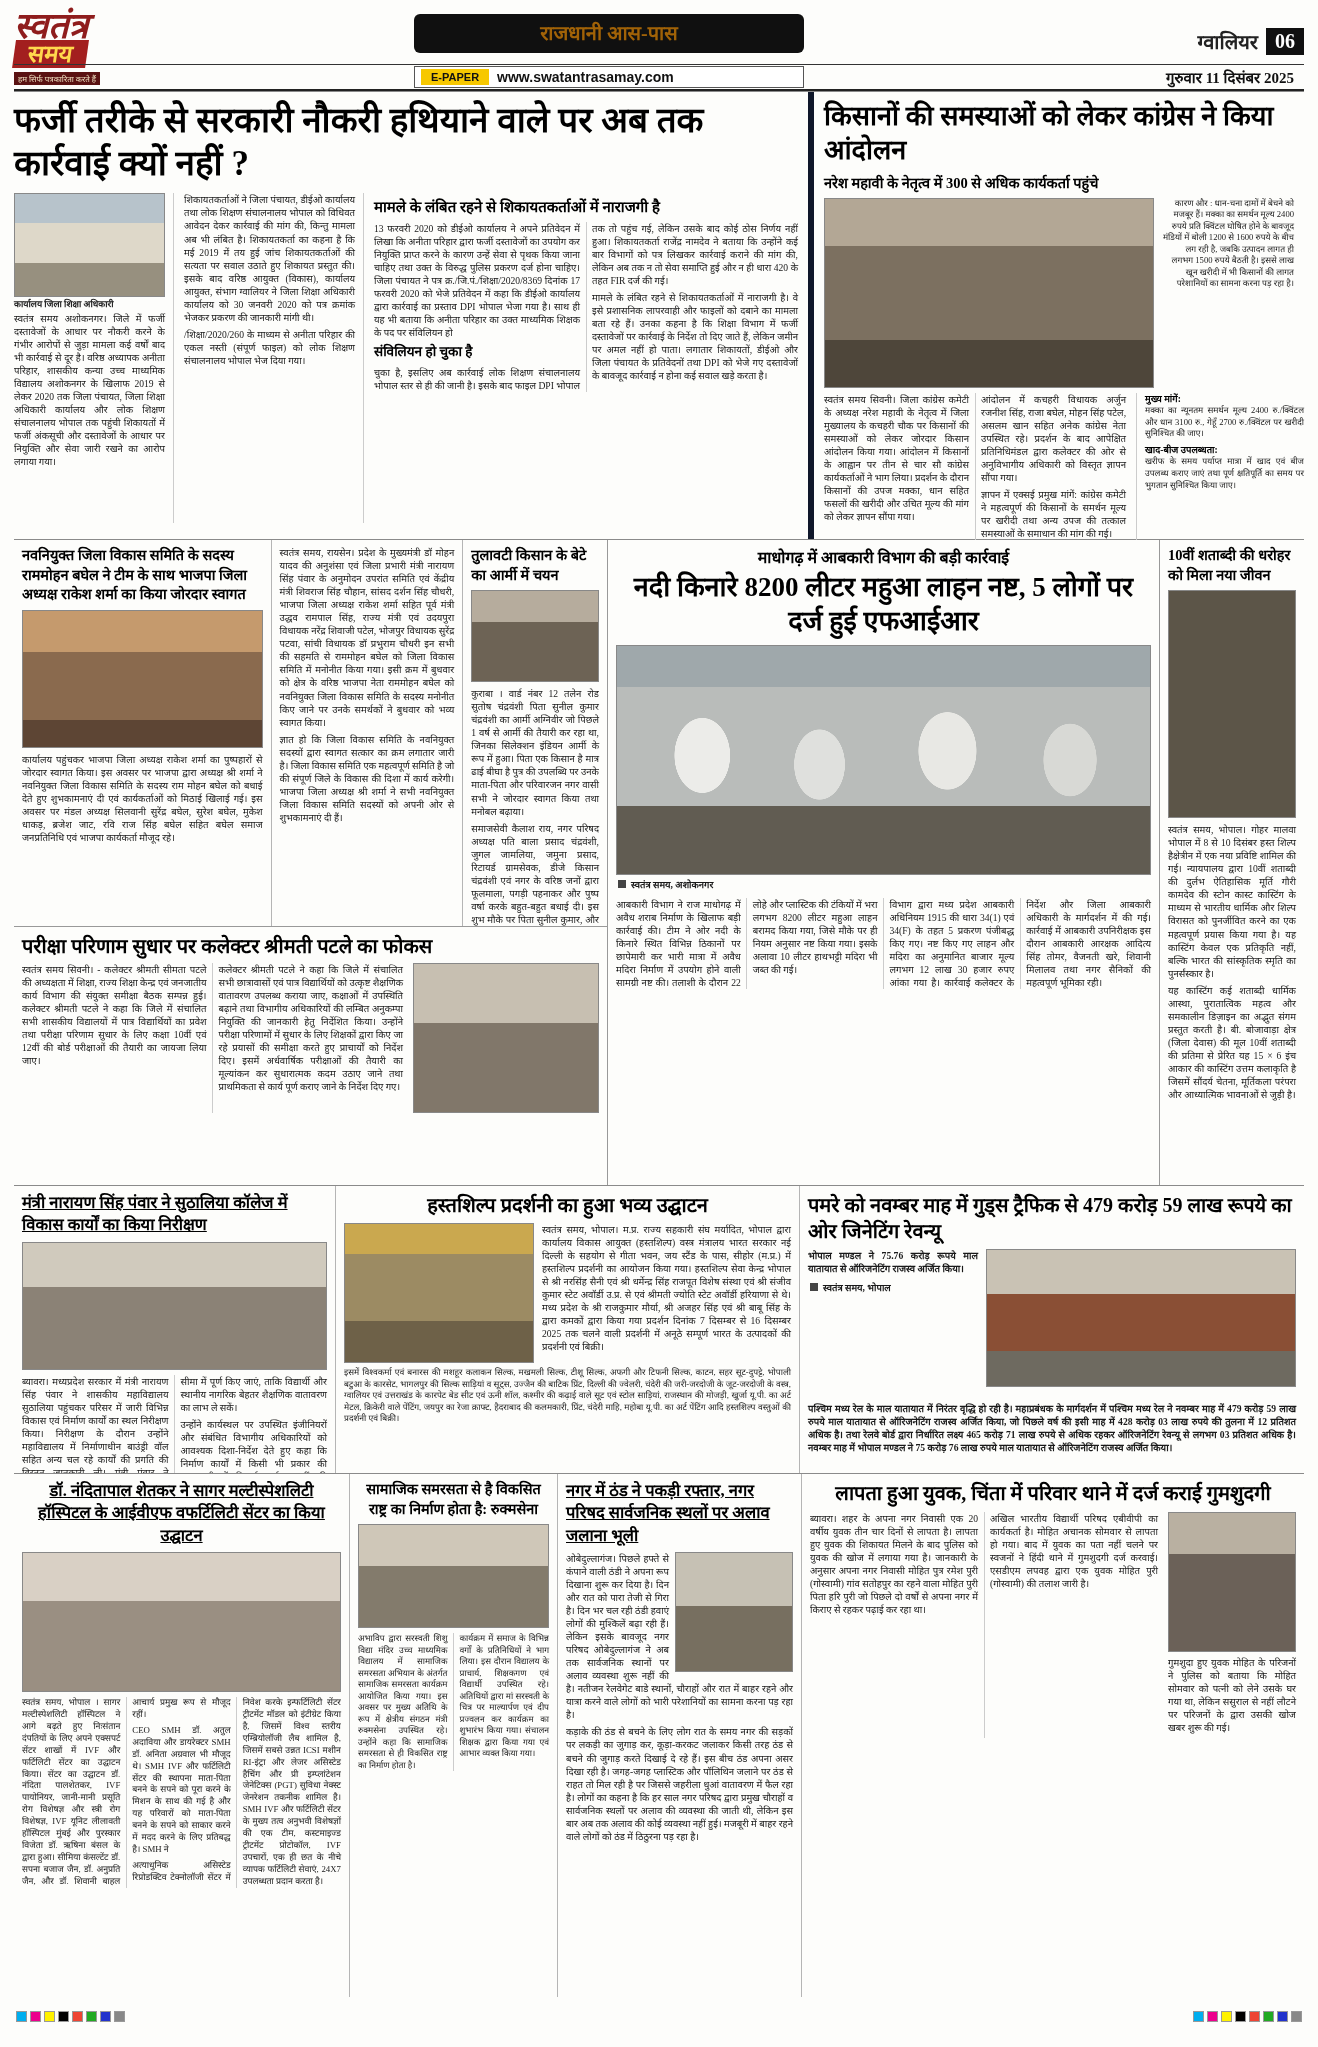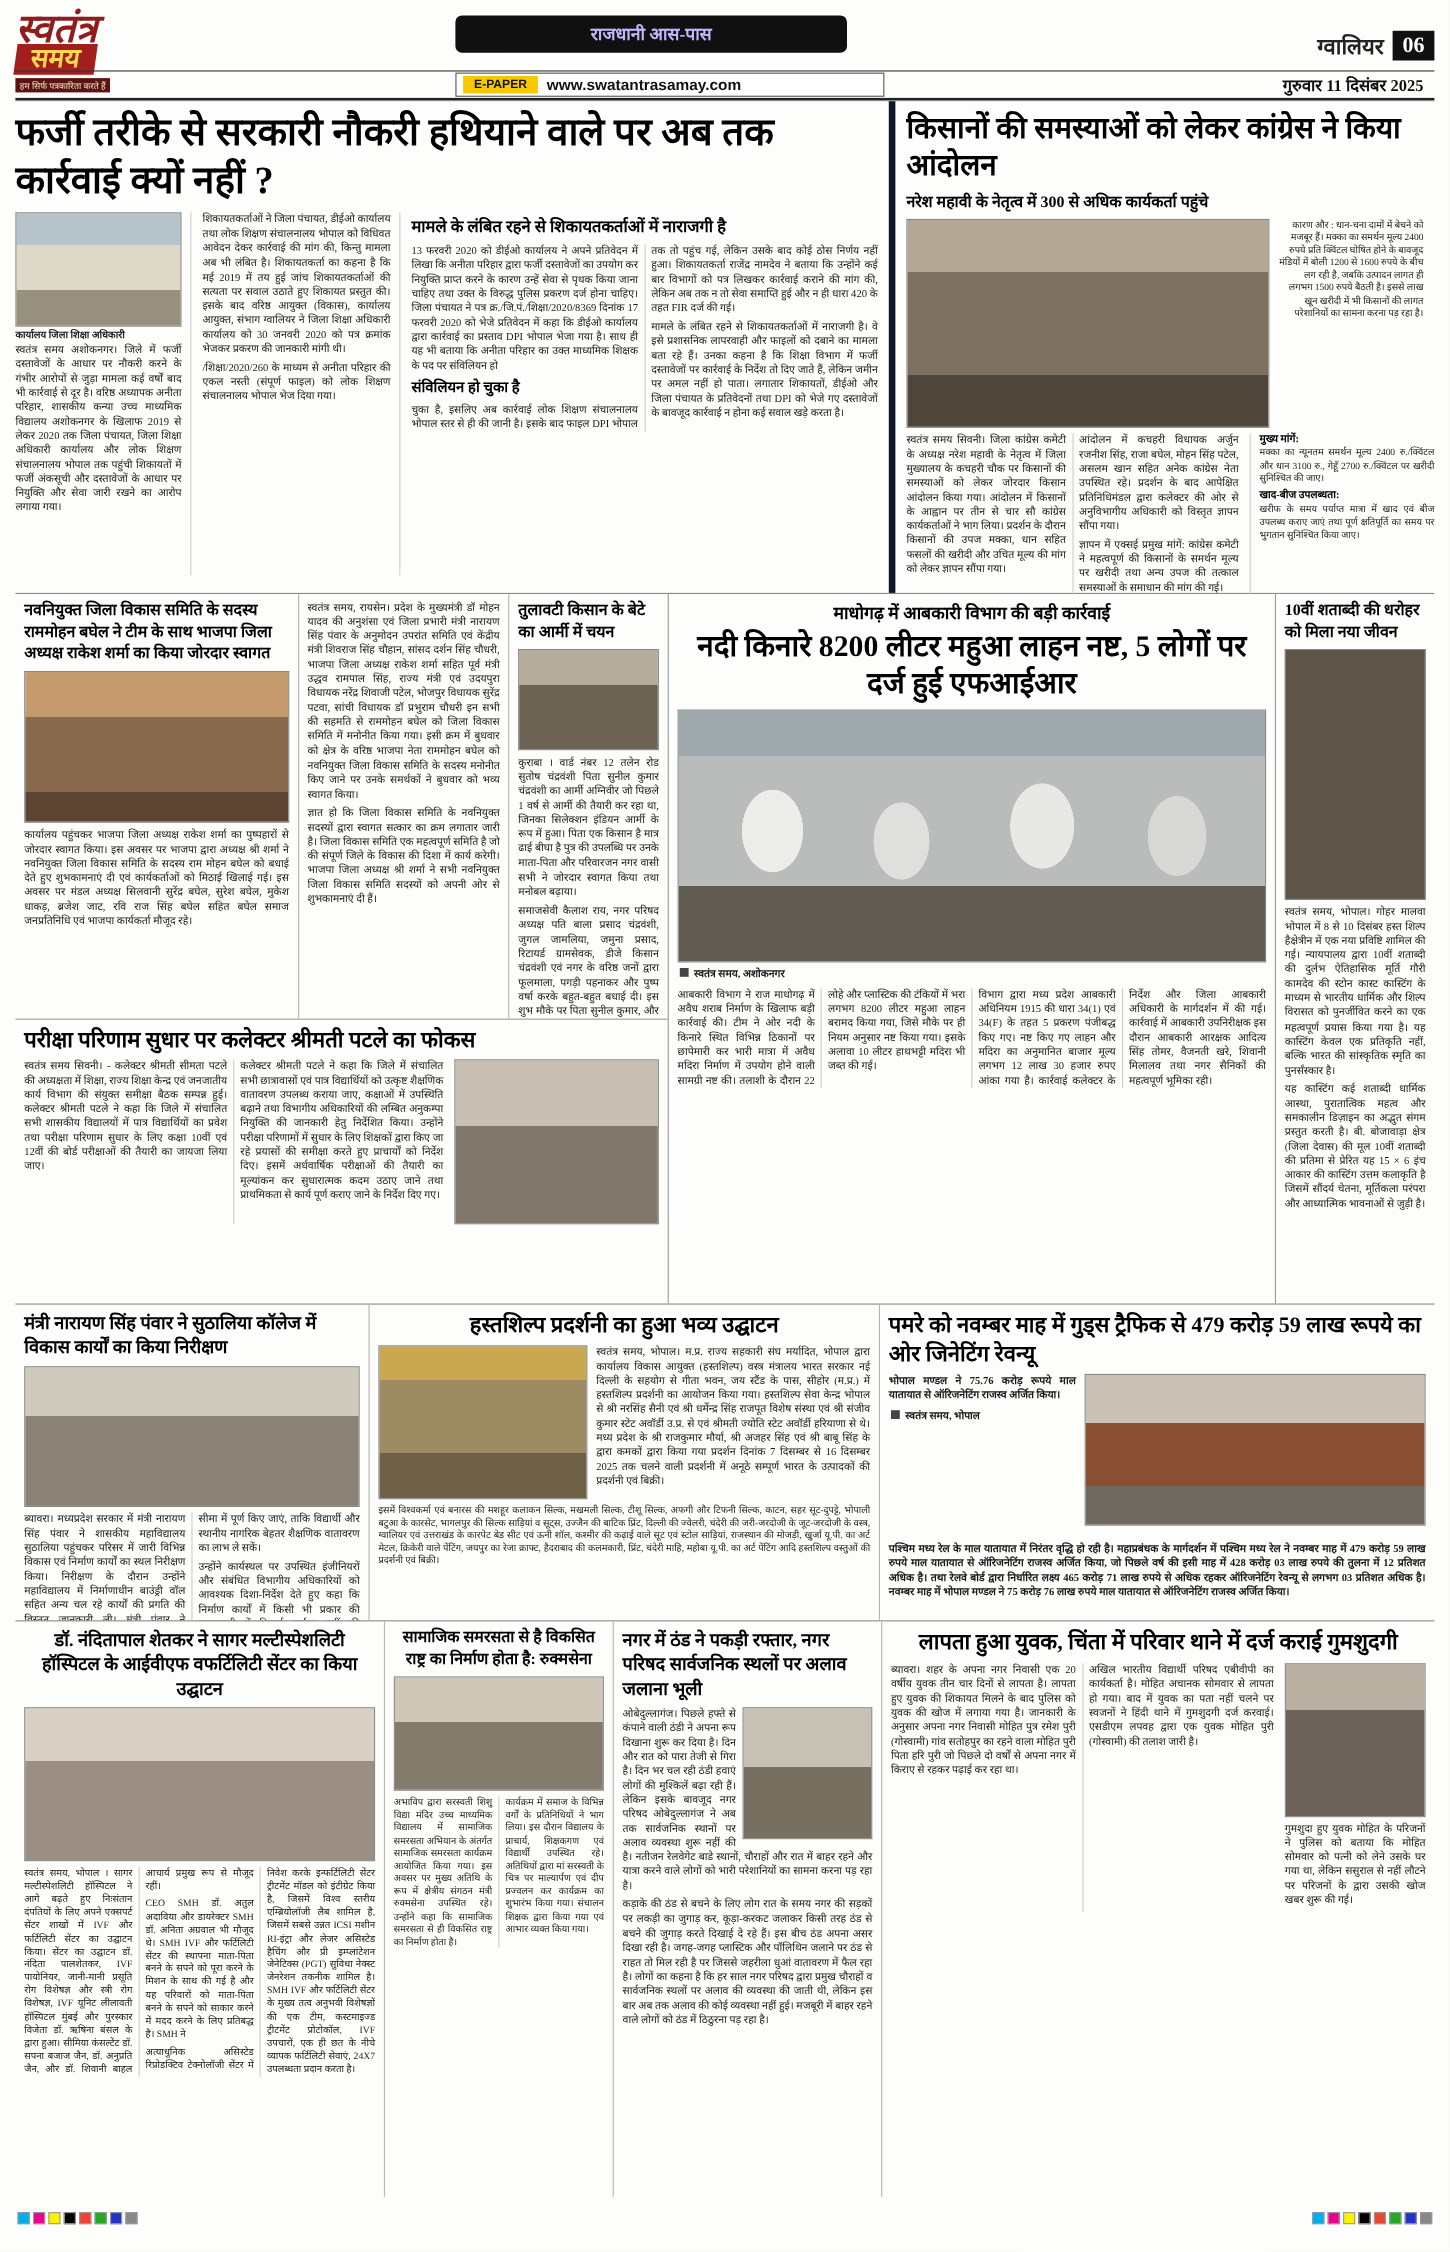--- a/index.html
+++ b/index.html
@@ -8,37 +8,37 @@
     width:1318px; height:2047px; margin:0 auto; background:#fdfdfb;
     font-family:"Liberation Serif", serif; color:#1a1a1a; position:relative;
     padding:0 14px; overflow:hidden;
   }
   
   .mast { position:relative; height:60px; padding-top:10px; }
   .logo { position:absolute; left:0; top:8px; width:185px; height:78px; }
   .logo1 { font-size:36px; font-weight:bold; color:#8f1d1d; font-style:italic; line-height:1; }
   .logo2 { display:inline-block; background:#a31f1f; color:#ffd84d; font-weight:bold; font-size:24px; line-height:1.1; padding:1px 14px; transform:skewX(-8deg); margin-top:-4px; }
   .tagline { background:#5a1212; color:#f0e0c0; font-size:8px; padding:1px 4px; margin-top:3px; display:inline-block; }
-  .section-pill { position:absolute; left:400px; top:14px; width:356px; background:#101010; color:#c4b5fd; text-align:center; font-size:16px; font-weight:bold; padding:5px 0 7px; border-radius:6px; }
+  .section-pill { position:absolute; left:400px; top:14px; width:390px; background:#101010; color:#a16207; text-align:center; font-size:20px; font-weight:bold; padding:5px 0 7px; border-radius:6px; }
   .city-page { position:absolute; right:0; top:28px; display:flex; align-items:center; gap:8px; }
   .city { font-size:20px; font-weight:bold; color:#222; }
   .pageno { background:#101010; color:#fff; font-weight:bold; font-size:20px; padding:2px 9px; }
   .mast2 { height:27px; border-top:1.5px solid #333; border-bottom:2.5px solid #222; display:flex; align-items:center; position:relative; margin-top:4px; }
   .epaper-box { position:absolute; left:400px; width:390px; display:flex; align-items:center; border:1px solid #555; padding:2px 6px; gap:8px; background:#fff; }
   .epaper-badge { background:#f7c800; color:#111; font-family:"Liberation Sans",sans-serif; font-weight:bold; font-size:11px; padding:2px 10px; }
   .website { font-family:"Liberation Sans",sans-serif; font-weight:bold; font-size:14px; color:#111; }
   .edate { position:absolute; right:10px; font-weight:bold; font-size:15px; color:#111; }
   
   .row { border-top:1px solid #8a8a8a; }
   .cell { padding:6px 8px; overflow:hidden; }
   .vr { border-right:1px solid #b5b5b5; }
   .h-xxl { font-size:35px; line-height:1.22; font-weight:bold; color:#000; }
   .h-xl  { font-size:27px; line-height:1.25; font-weight:bold; color:#000; }
   .h-lg  { font-size:20px; line-height:1.3; font-weight:bold; color:#000; }
-  .h-md  { font-size:16.5px; line-height:1.35; font-weight:bold; color:#000; }
+  .h-md  { font-size:16.5px; line-height:1.35; font-weight:bold; color:#000;text-decoration:underline; }
   .h-sm  { font-size:14.5px; line-height:1.35; font-weight:bold; color:#000; }
   .kick  { font-size:16px; font-weight:bold; text-align:center; color:#000; }
   .sub-b { font-size:13.5px; font-weight:bold; color:#000; margin:4px 0; }
   .body-txt { font-size:9.6px; line-height:1.36; text-align:justify; color:#191919; }
   .tiny { font-size:8.6px; line-height:1.34; }
   .cols-2 { column-count:2; column-gap:12px; column-rule:1px solid #ccc; }
   .cols-3 { column-count:3; column-gap:12px; column-rule:1px solid #ccc; }
   .cols-4 { column-count:4; column-gap:12px; column-rule:1px solid #ccc; }
   .body-txt p, .tiny p { margin-bottom:4px; }
   .ph { background:#b9b2a6; border:1px solid #888; position:relative; }

